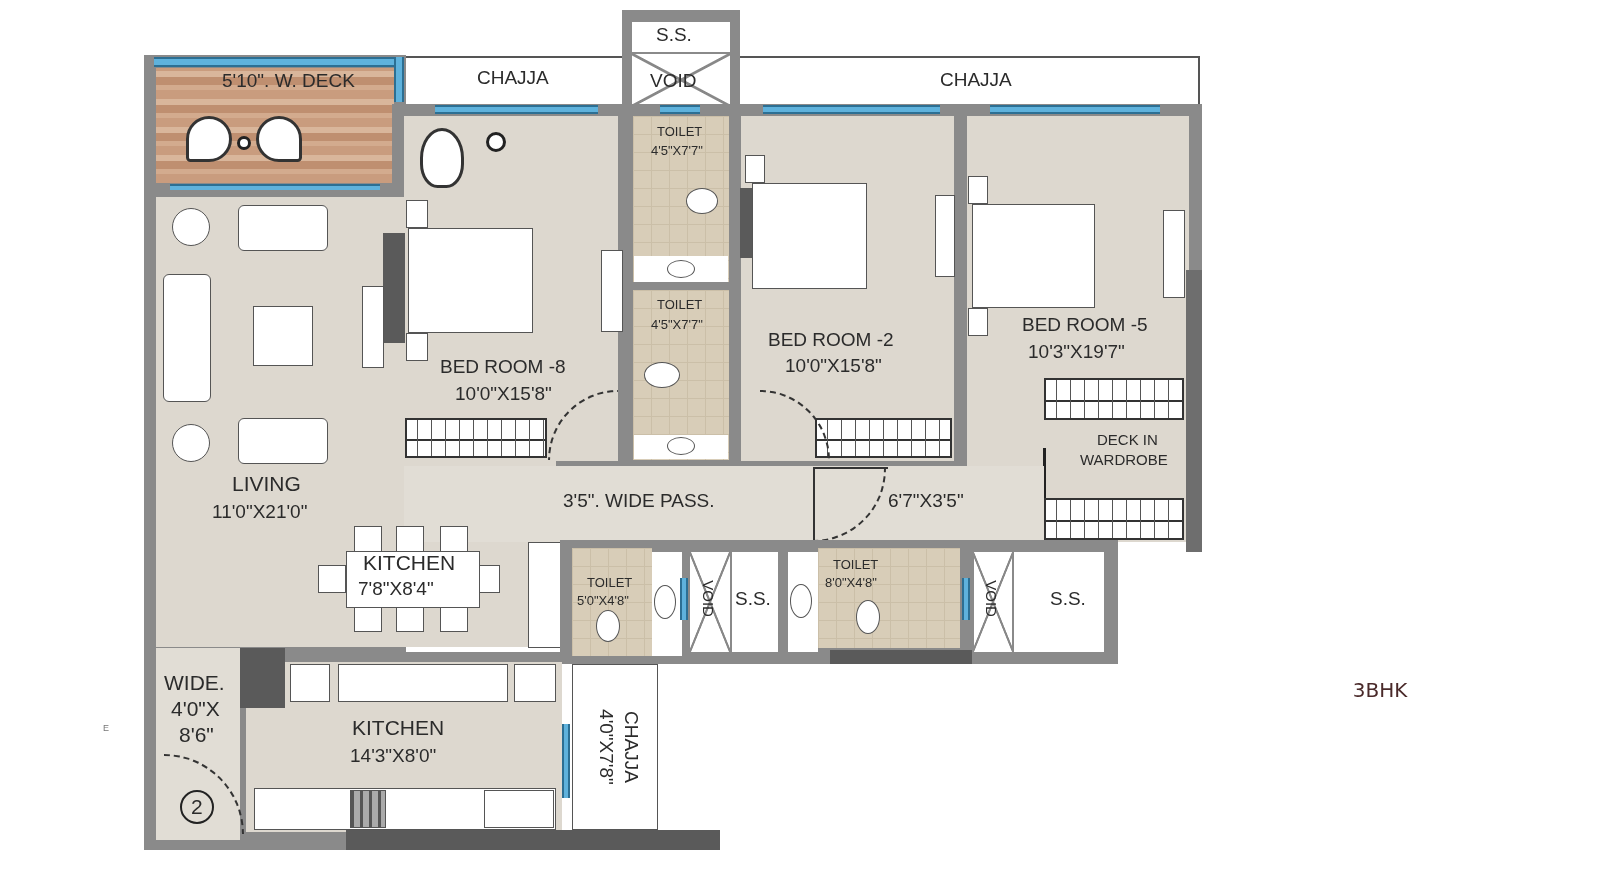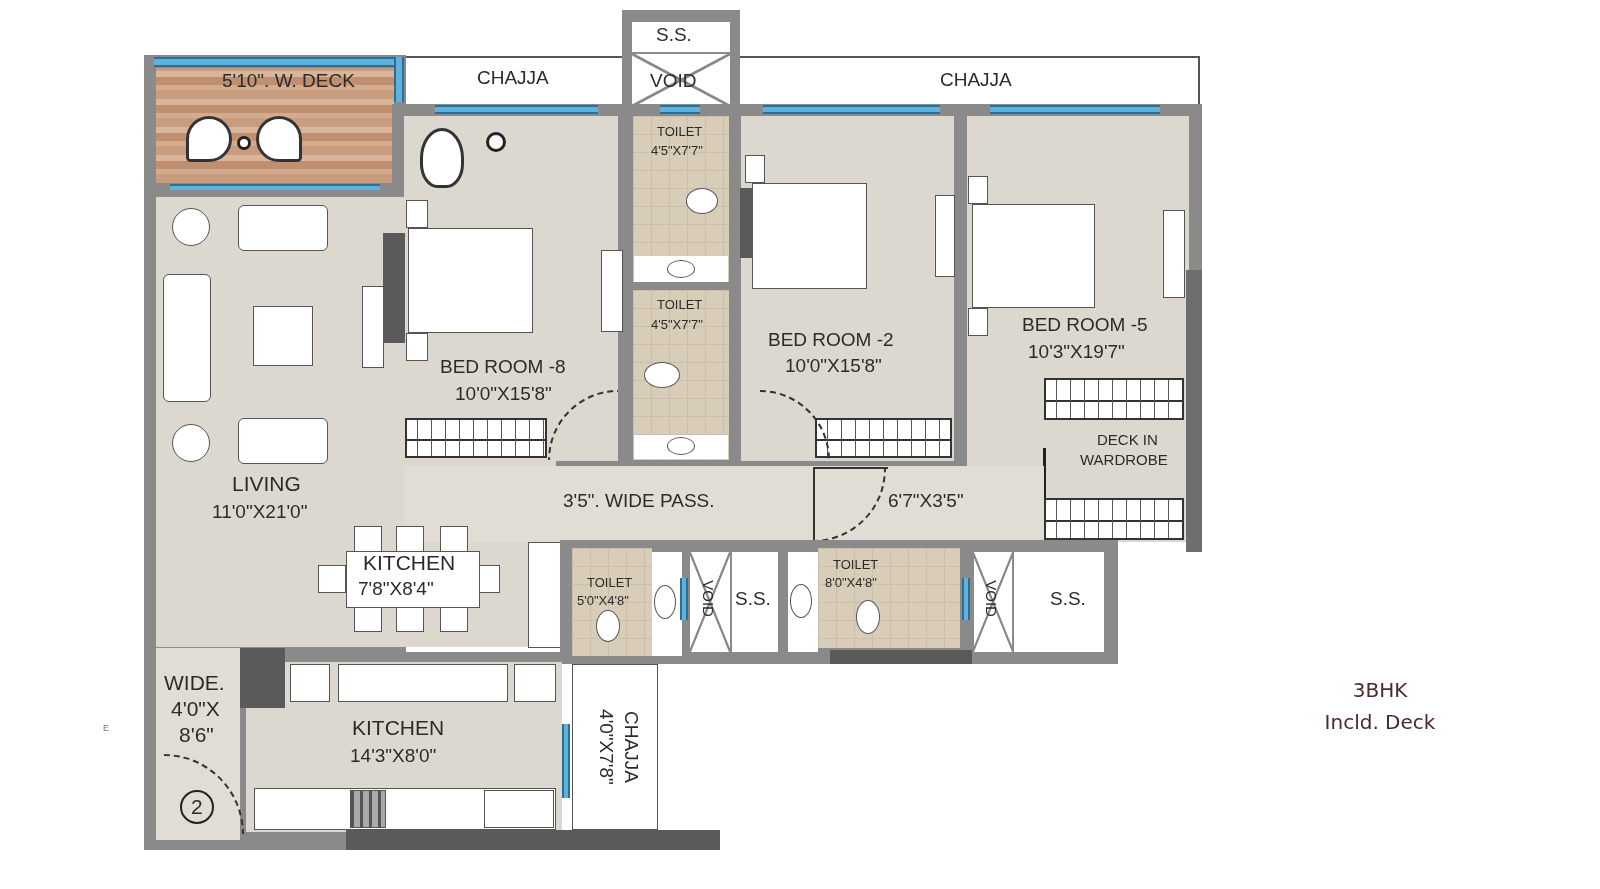--- a/index.html
+++ b/index.html
@@ -199,14 +199,13 @@
   <div class="label lbl-md" style="left:595px;top:736px;transform:rotate(90deg);transform-origin:center;">CHAJJA</div>
   <div class="label lbl-md" style="left:568px;top:736px;transform:rotate(90deg);transform-origin:center;">4'0"X7'8"</div>
 
   <div class="abs wall-dark" style="left:346px;top:830px;width:374px;height:20px;"></div>
 
   <div class="label" style="left:103px;top:723px;font-size:9px;color:#777;">E</div>
 </div>
 
 <div class="info" style="left:1230px;top:674px;width:300px;">
   <div>3BHK</div>
-  <div>Incld. Deck</div>
 </div>
 
 </body></html>

